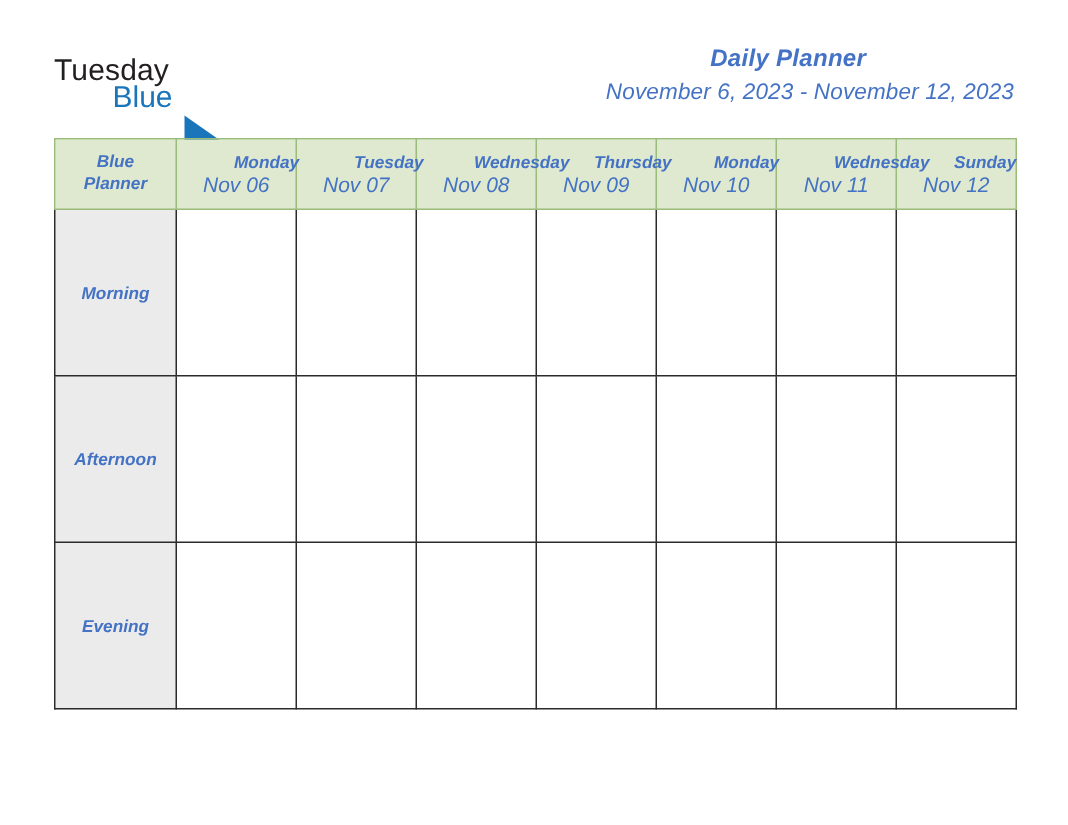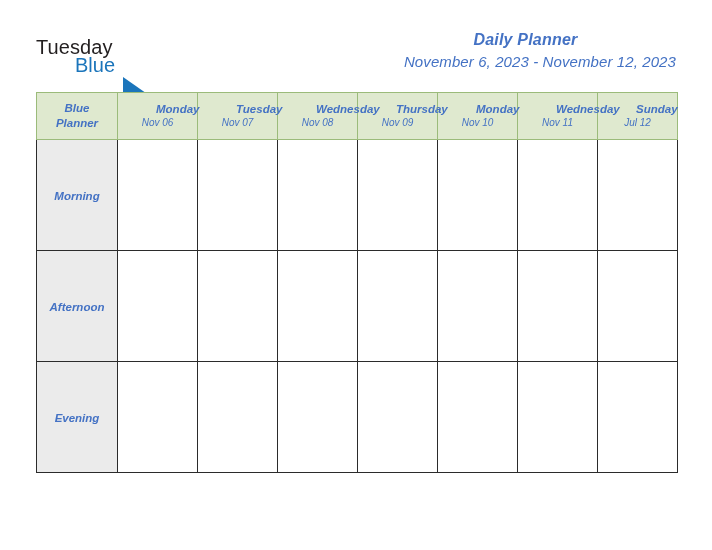--- a/index.html
+++ b/index.html
@@ -114,21 +114,21 @@
   .th-day {
     font-size: 11.5px;
     font-style: italic;
     font-weight: bold;
     color: #4472c4;
     line-height: 14px;
     white-space: nowrap;
     margin-left: 37px;
   }
   .th-date {
-    font-size: 10px;
+    font-size: 14px;
     font-style: italic;
     font-weight: normal;
     color: #4472c4;
     line-height: 14px;
     white-space: nowrap;
   }
   .th-corner-l1, .th-corner-l2 {
     font-size: 11.5px;
     font-style: italic;
     font-weight: bold;
@@ -213,21 +213,21 @@
       <th>
         <div class="th-day">Monday</div>
         <div class="th-date">Nov 10</div>
       </th>
       <th>
         <div class="th-day">Wednesday</div>
         <div class="th-date">Nov 11</div>
       </th>
       <th>
         <div class="th-day">Sunday</div>
-        <div class="th-date">Jul 12</div>
+        <div class="th-date">Nov 12</div>
       </th>
     </tr>
   </thead>
 
   <tbody>
     <tr>
       <td class="row-label">
         <span class="row-label-text">Morning</span>
       </td>
       <td></td>

